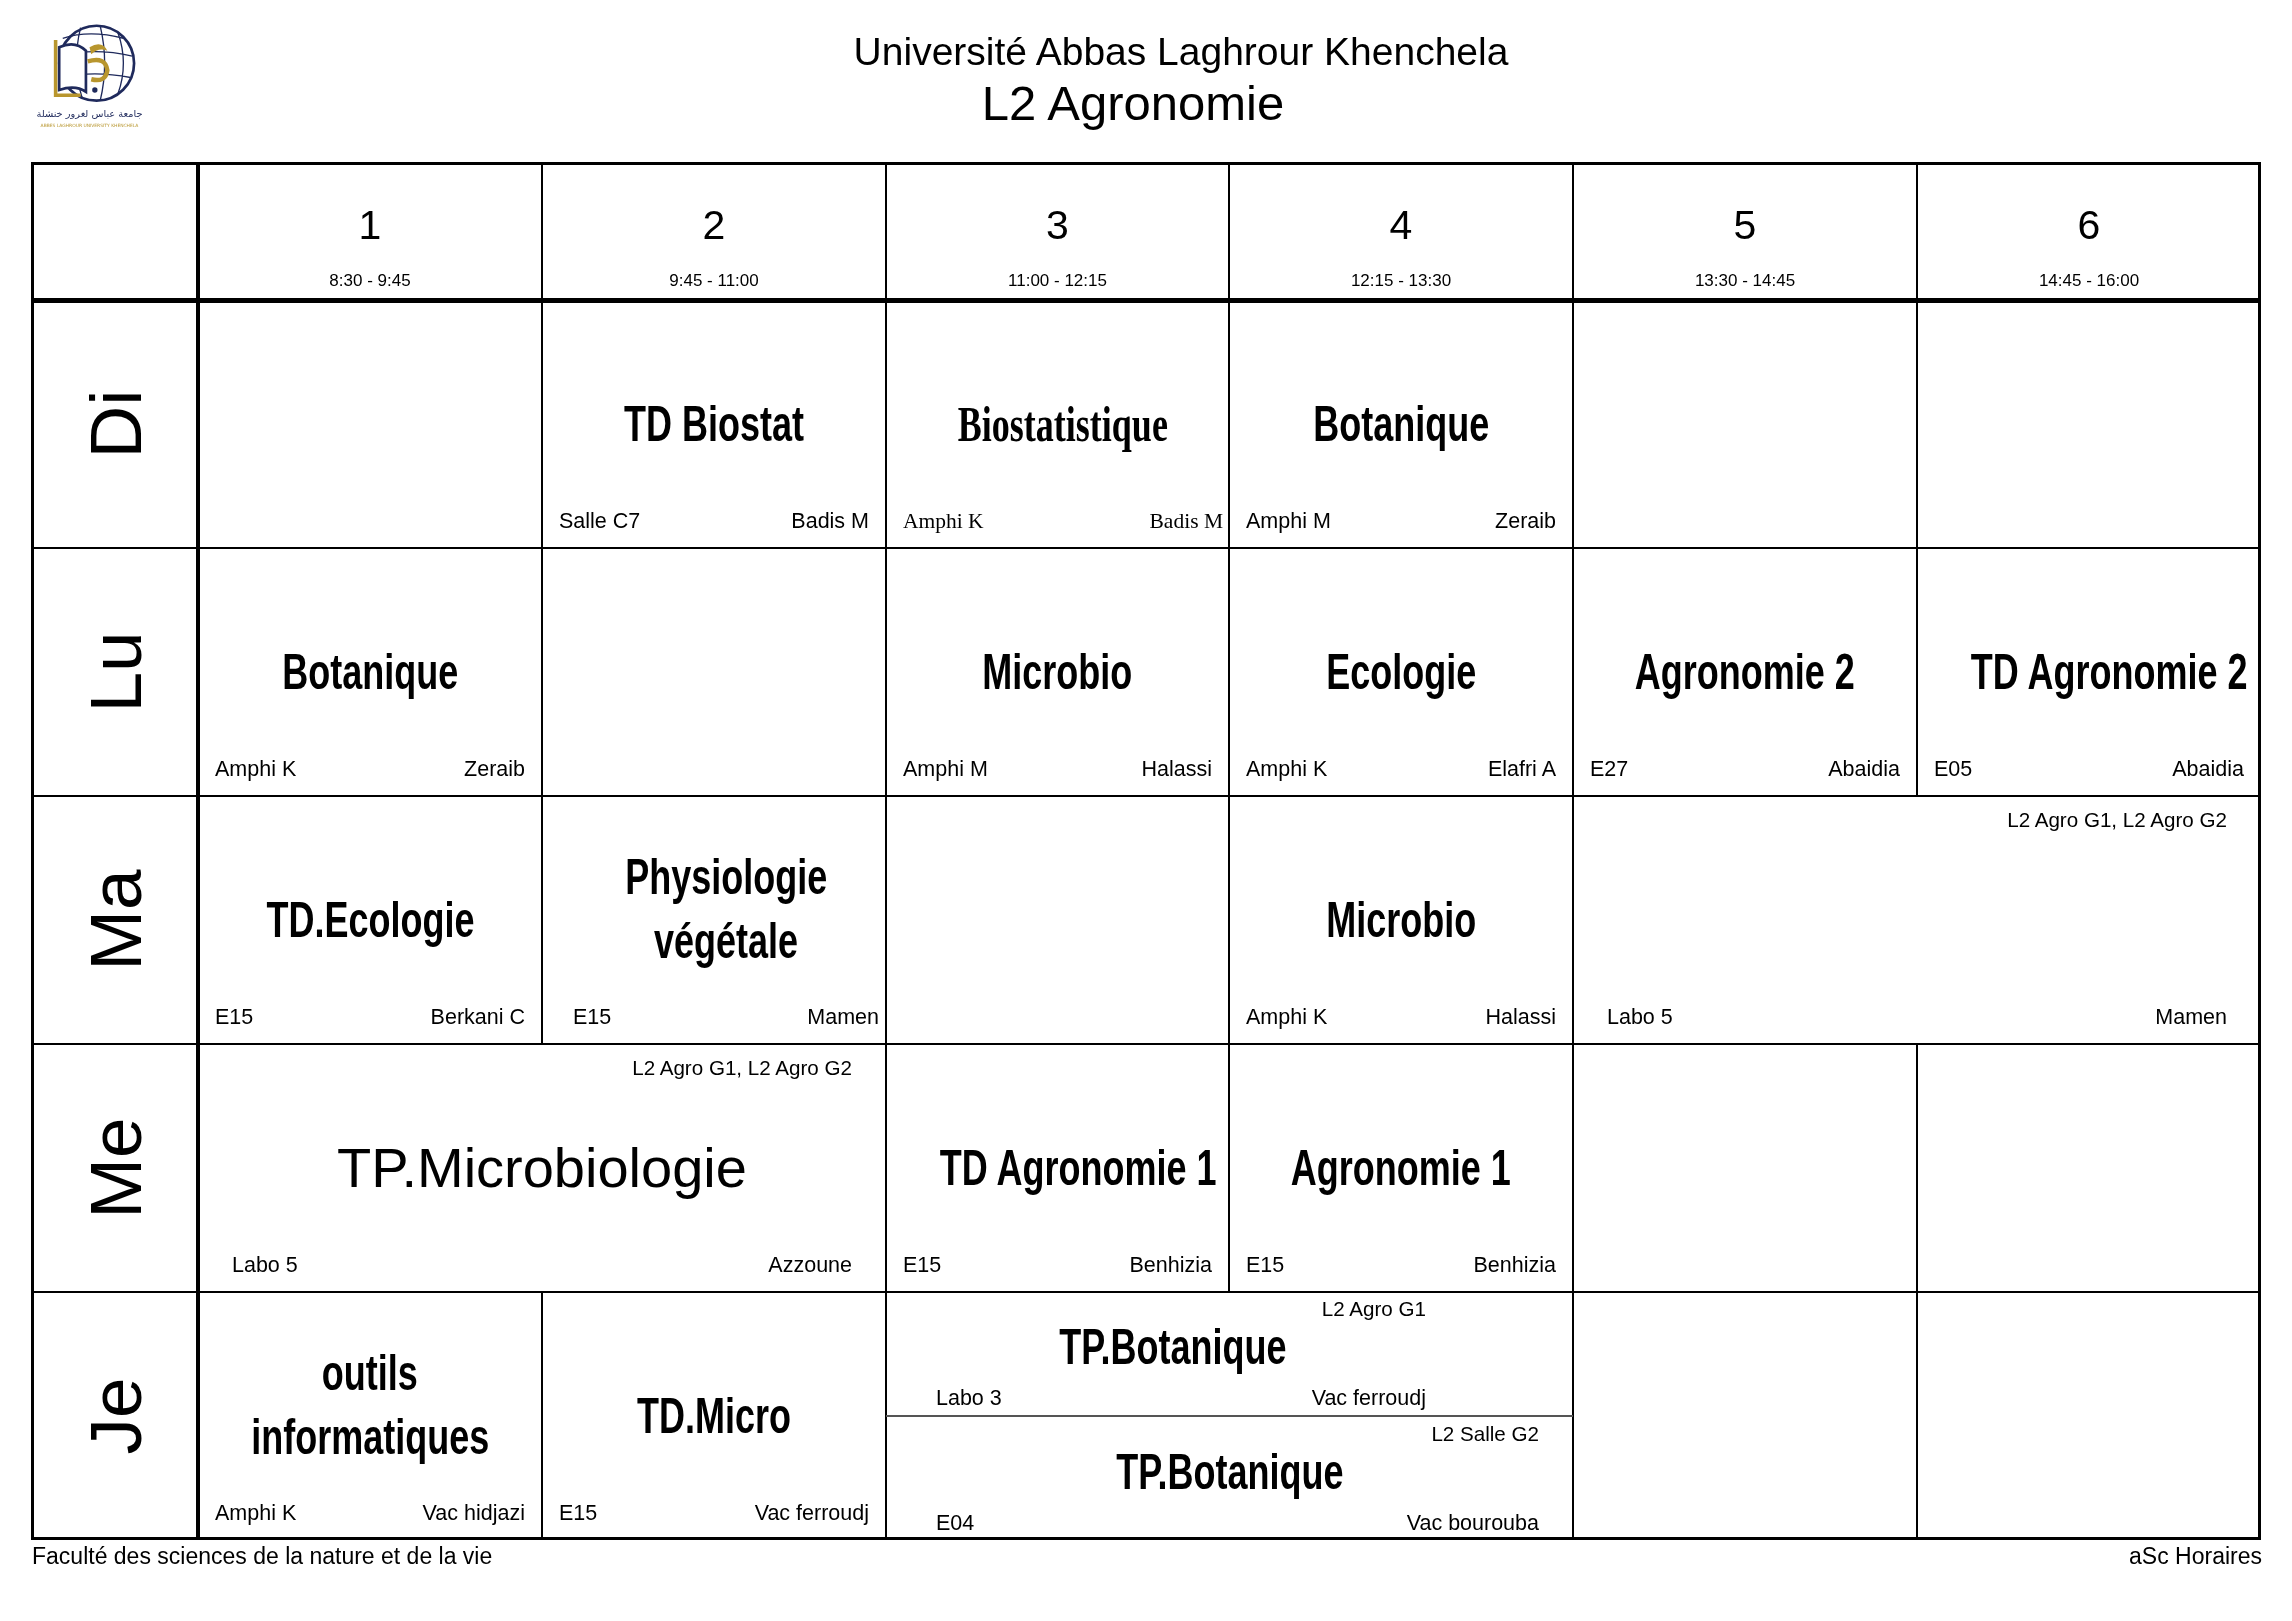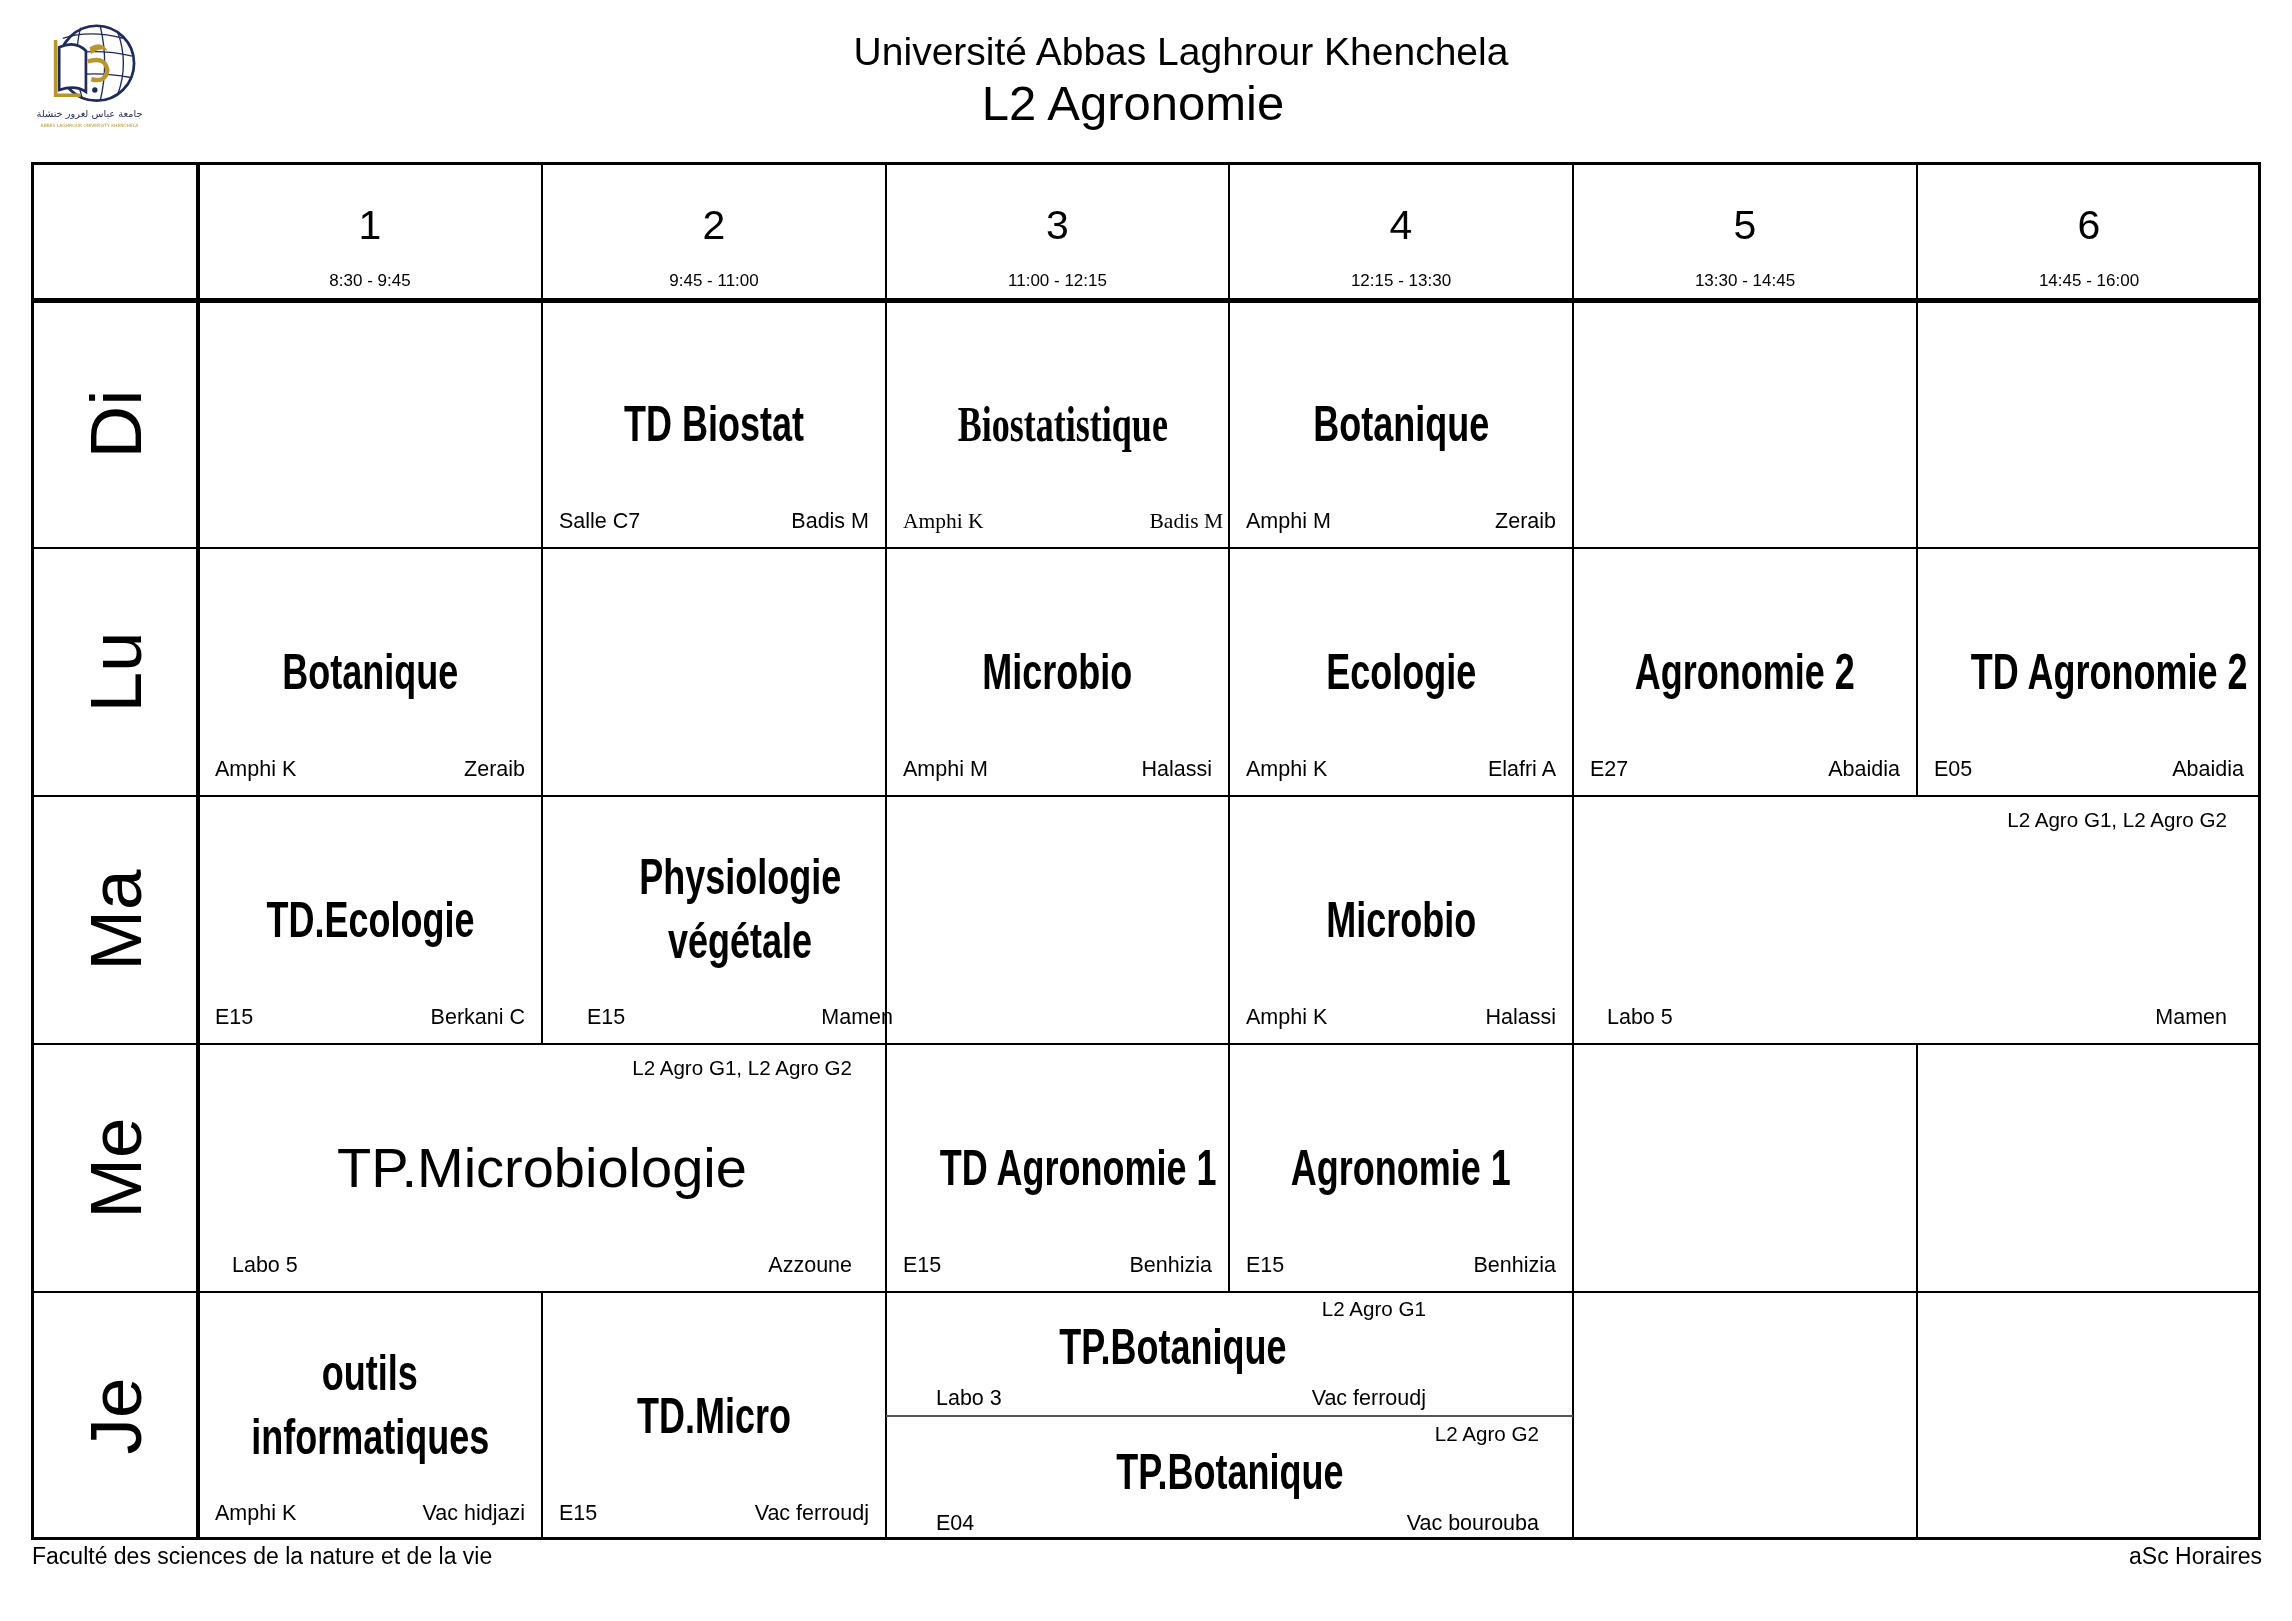--- a/index.html
+++ b/index.html
@@ -162,21 +162,21 @@
   <div class="name"><span>TD Agronomie 2</span></div>
   <div class="room">E05</div>
   <div class="teacher">Abaidia</div>
 </div>
 
 <div class="cell" style="left:198px; top:796px; width:344px;">
   <div class="name"><span>TD.Ecologie</span></div>
   <div class="room">E15</div>
   <div class="teacher">Berkani C</div>
 </div>
-<div class="cell" style="left:570px; top:796px; width:340px;">
+<div class="cell" style="left:556px; top:796px; width:340px;">
   <div class="name" style="margin-top:-10.7px;">
     <span>Physiologie</span><br>
     <span>végétale</span>
   </div>
   <div class="room">E15</div>
   <div class="teacher">Mamen</div>
 </div>
 <div class="cell" style="left:1229px; top:796px; width:344px;">
   <div class="name"><span>Microbio</span></div>
   <div class="room">Amphi K</div>
@@ -218,21 +218,21 @@
   <div class="room">E15</div>
   <div class="teacher">Vac ferroudj</div>
 </div>
 <div class="half" style="left:886px; top:1292px; width:574px; height:124px;">
   <div class="group">L2 Agro G1</div>
   <div class="name"><span>TP.Botanique</span></div>
   <div class="room">Labo 3</div>
   <div class="teacher">Vac ferroudj</div>
 </div>
 <div class="half" style="left:886px; top:1417px; width:687px; height:124px;">
-  <div class="group">L2 Agro G2</div>
+  <div class="group">L2 Salle G2</div>
   <div class="name"><span>TP.Botanique</span></div>
   <div class="room">E04</div>
   <div class="teacher">Vac bourouba</div>
 </div>
 
 <div class="abs footer-left">Faculté des sciences de la nature et de la vie</div>
 <div class="abs footer-right">aSc Horaires</div>
 
 
 </body></html>

